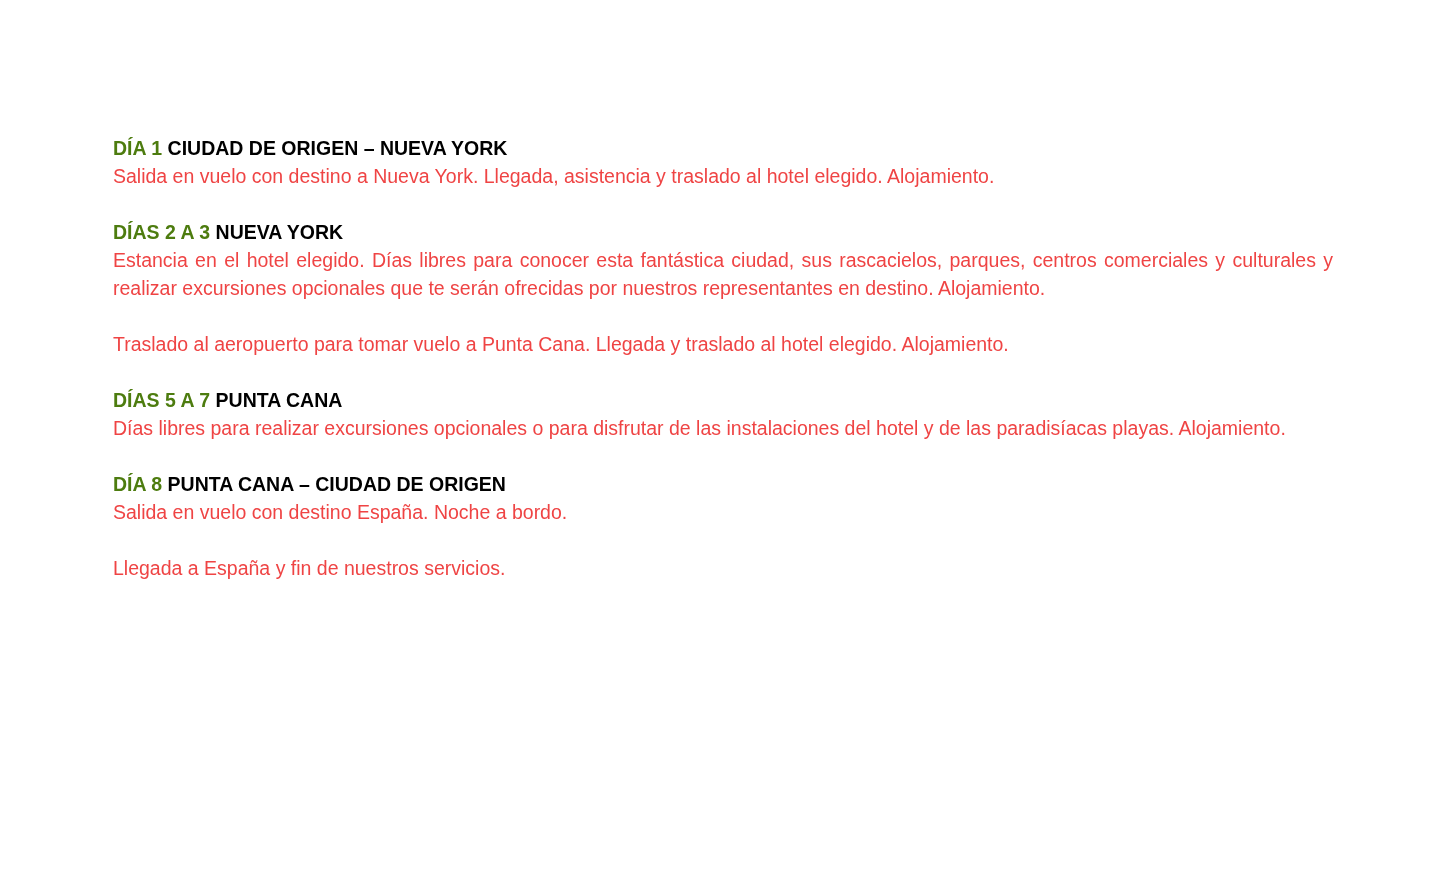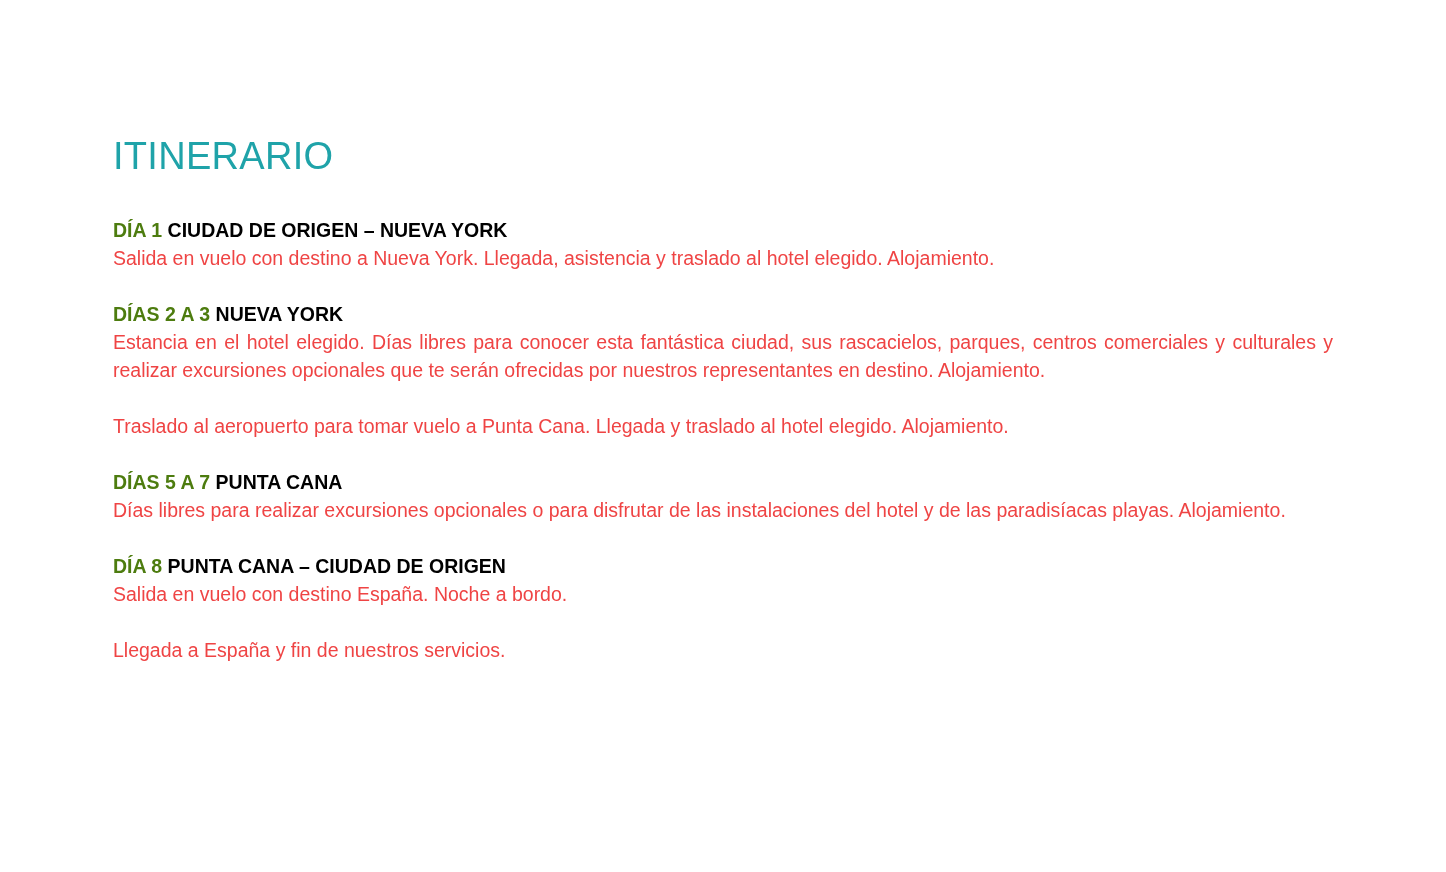--- a/index.html
+++ b/index.html
@@ -50,21 +50,20 @@
       line-height: 28px;
       margin: 0;
       color: #ef4444;
       text-align: justify;
     }
   </style>
 </head>
 <body>
 
 <div class="page">
-  <h1 class="title">ITINERARIO</h1>
 
   <section class="day">
     <p class="day-head">
       <span class="day-label">DÍA 1</span>
       <span class="day-route">CIUDAD DE ORIGEN – NUEVA YORK</span>
     </p>
     <p class="day-desc">Salida en vuelo con destino a Nueva York. Llegada, asistencia y traslado al hotel elegido. Alojamiento.</p>
   </section>
 
   <section class="day">

